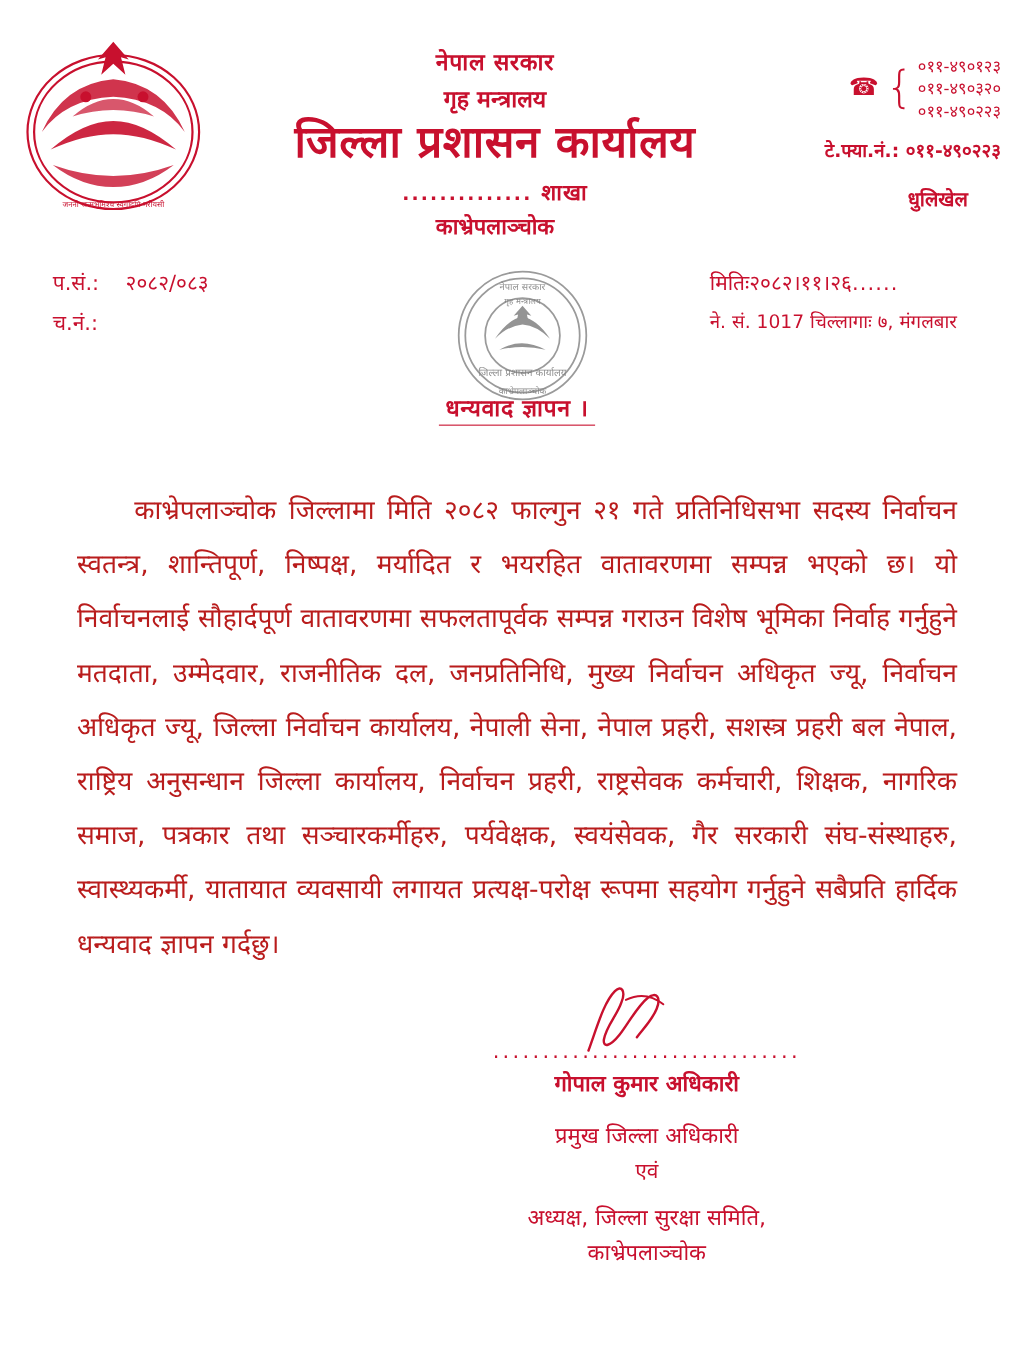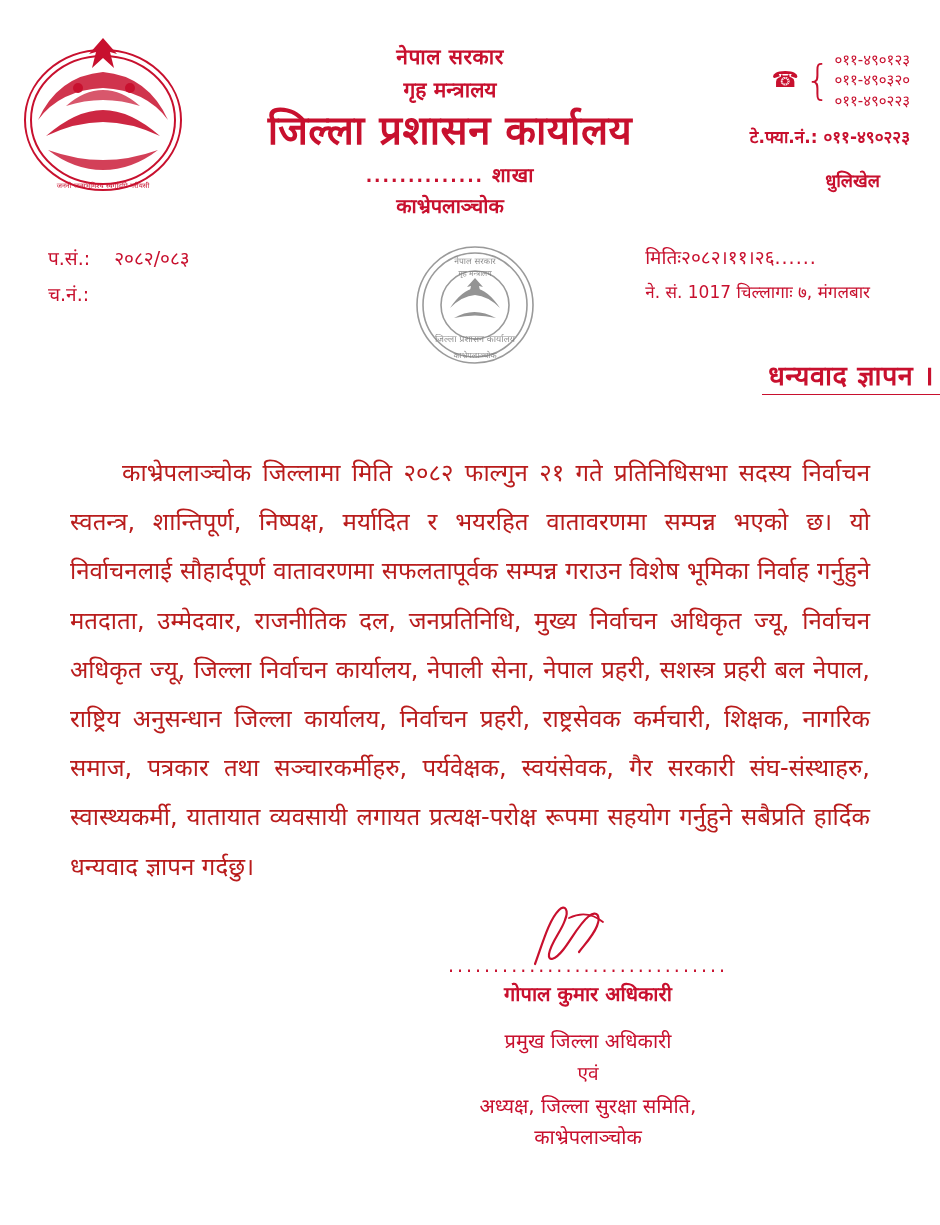--- a/index.html
+++ b/index.html
@@ -161,23 +161,23 @@
   }
   .date-dots { letter-spacing: 1px; }
   .ne-line {
     margin-top: 10px;
     font-size: 17px;
     white-space: nowrap;
   }
 
   
   .subject {
-    text-align: right;
-    color: #c8102e;
-    font-size: 27px;
+    text-align: center;
+    color: #c8102e;
+    font-size: 21px;
     font-weight: 600;
     margin-top: 6px;
     letter-spacing: 0.5px;
   }
   .subject .underline {
     border-bottom: 1.5px solid #c8102e;
     padding: 0 6px 3px 6px;
   }
 
   
@@ -220,21 +220,21 @@
   .sign-post {
     font-size: 20px;
     margin-top: 20px;
   }
   .sign-and {
     font-size: 19px;
     margin-top: 6px;
   }
   .sign-role {
     font-size: 20px;
-    margin-top: 6px;
+    margin-top: 16px;
   }
   .sign-district {
     font-size: 20px;
     margin-top: 4px;
   }
 </style>
 </head>
 <body>
 
 <div class="page">

